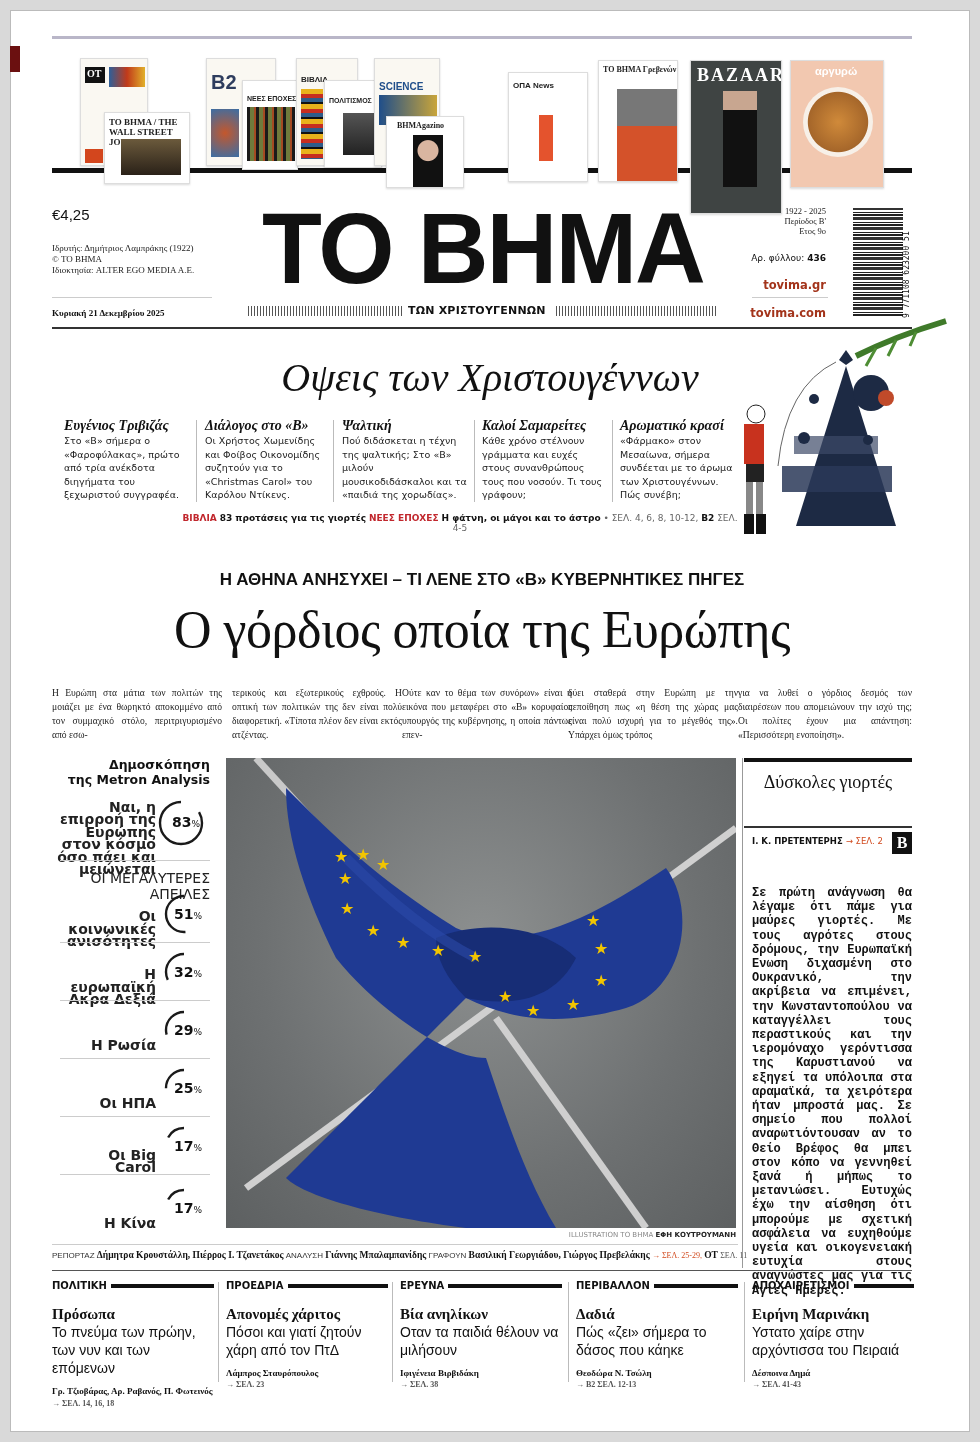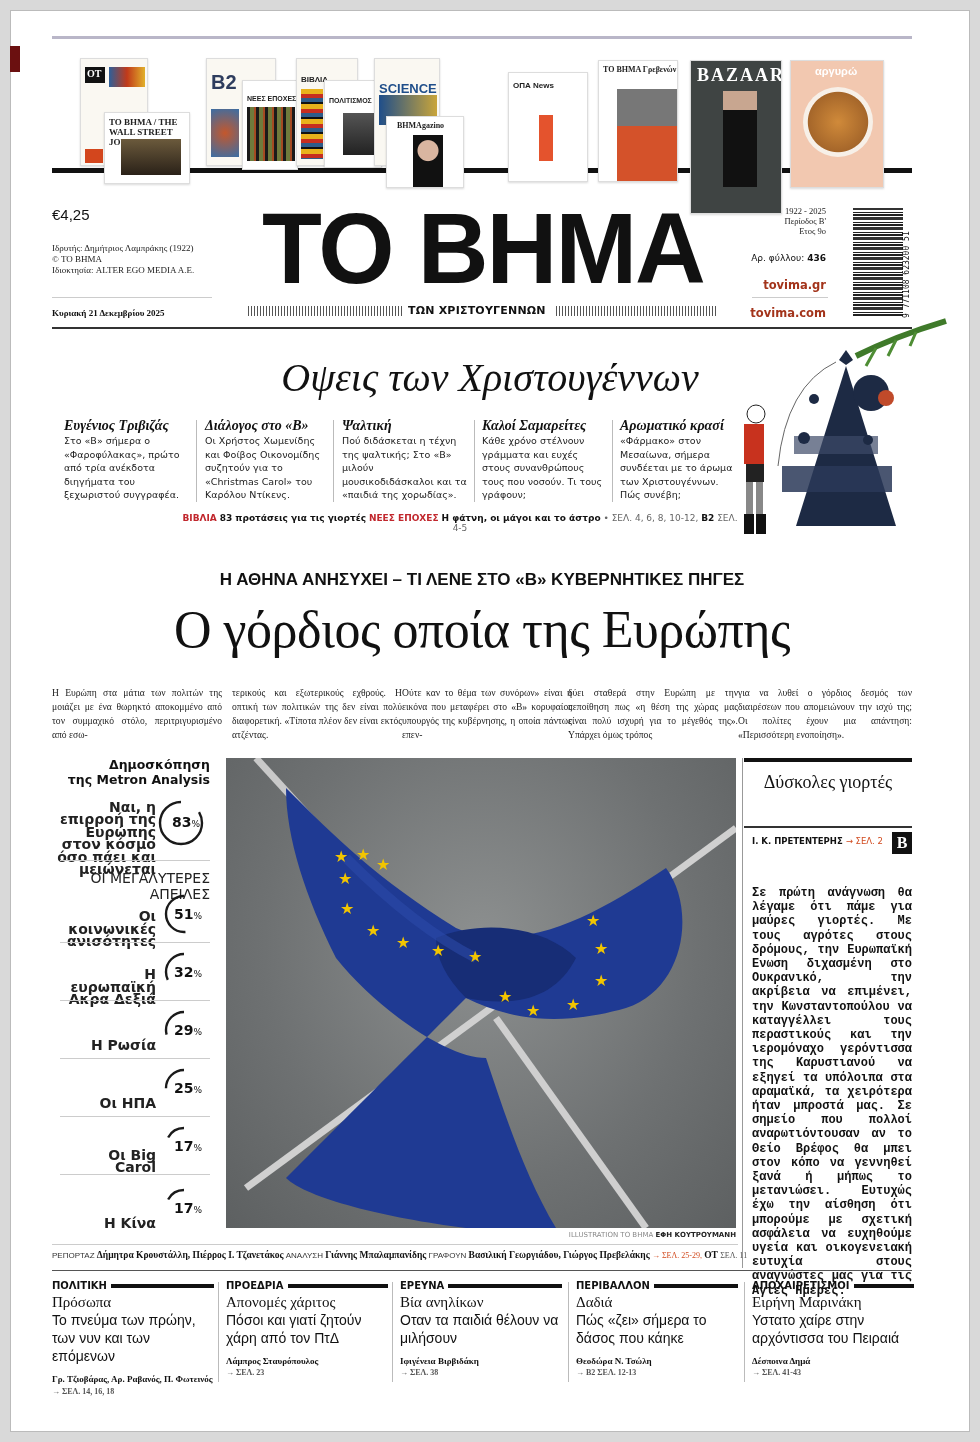--- a/index.html
+++ b/index.html
@@ -58,21 +58,21 @@
 .bbox{position:absolute;left:892px;top:832px;width:20px;height:22px;background:#111;color:#fff;font-weight:bold;font-family:"Liberation Serif",serif;font-size:16px;text-align:center;line-height:22px}
 .coltext{left:752px;top:886px;width:160px;font-family:Liberation Mono, monospace;font-weight:bold;font-size:12px;line-height:14.2px;text-align:justify}
 .vline{position:absolute;width:1px;background:#999}
 .credits{left:52px;top:1250px;width:860px;font-size:9px;font-family:"Liberation Serif",serif}
 .credits .lab{font-family:"Liberation Sans",sans-serif;font-size:8px;color:#333}
 .credits b{font-size:9.5px}
 
 .bot{position:absolute;top:1280px;width:162px}
 .bot .sec{font-size:10px;font-weight:bold;display:flex;align-items:center;gap:4px}
 .bot .sec .bar{flex:1;height:4px;background:#111}
-.bot h4{font-family:"Liberation Serif",serif;font-weight:normal;font-size:15px;line-height:18px;margin-top:2px}
+.bot h4{font-family:"Liberation Serif",serif;font-weight:bold;font-size:15px;line-height:18px;margin-top:14px}
 .bot .sub{font-family:"Liberation Sans",sans-serif;font-size:14px;line-height:18px;color:#111}
 .bot .by{font-family:"Liberation Serif",serif;font-weight:bold;font-size:9px;margin-top:8px;line-height:12px}
 .bot .pg{font-size:8px;color:#555}
 .arrow{color:#d14a1e}
 </style>
 </head>
 <body>
 
 <div class="page"></div>
 <div class="redmark"></div>
@@ -100,21 +100,21 @@
 </div>
 <div class="thumb" style="left:296px;top:58px;width:62px;height:108px">
   <span class="lbl" style="font-size:8px;top:16px;font-family:'Liberation Sans',sans-serif">ΒΙΒΛΙΑ</span>
   <div class="blk" style="left:4px;top:30px;width:22px;height:70px;background:repeating-linear-gradient(180deg,#e8b21c 0 5px,#c62e20 5px 9px,#2f5d8a 9px 13px,#111 13px 15px)"></div>
 </div>
 <div class="thumb" style="left:324px;top:80px;width:58px;height:88px;background:#fff">
   <span class="lbl" style="font-size:7px;top:16px;font-family:'Liberation Sans',sans-serif">ΠΟΛΙΤΙΣΜΟΣ</span>
   <div class="blk" style="left:18px;top:32px;width:32px;height:42px;background:linear-gradient(180deg,#555,#222)"></div>
 </div>
 <div class="thumb" style="left:374px;top:58px;width:66px;height:108px">
-  <span class="lbl" style="font-size:13px;top:22px;font-family:'Liberation Sans',sans-serif;color:#1f4e8a">SCIENCE</span>
+  <span class="lbl" style="font-size:10px;top:22px;font-family:'Liberation Sans',sans-serif;color:#1f4e8a">SCIENCE</span>
   <div class="blk" style="left:4px;top:36px;width:58px;height:30px;background:linear-gradient(90deg,#1f4e8a,#c9a53a)"></div>
 </div>
 <div class="thumb" style="left:386px;top:116px;width:78px;height:72px;background:#fff">
   <span class="lbl" style="font-size:8px;left:10px">ΒΗΜΑgazino</span>
   <div class="blk" style="left:26px;top:18px;width:30px;height:52px;background:radial-gradient(circle at 50% 30%,#d9b5a0 0 10px,#111 11px)"></div>
 </div>
 <div class="thumb" style="left:508px;top:72px;width:80px;height:110px;background:#fff">
   <span class="lbl" style="font-size:8px;top:8px;font-family:'Liberation Sans',sans-serif">ΟΠΑ News</span>
   <div class="blk" style="left:30px;top:42px;width:14px;height:46px;background:#e4532d"></div>
 </div>

